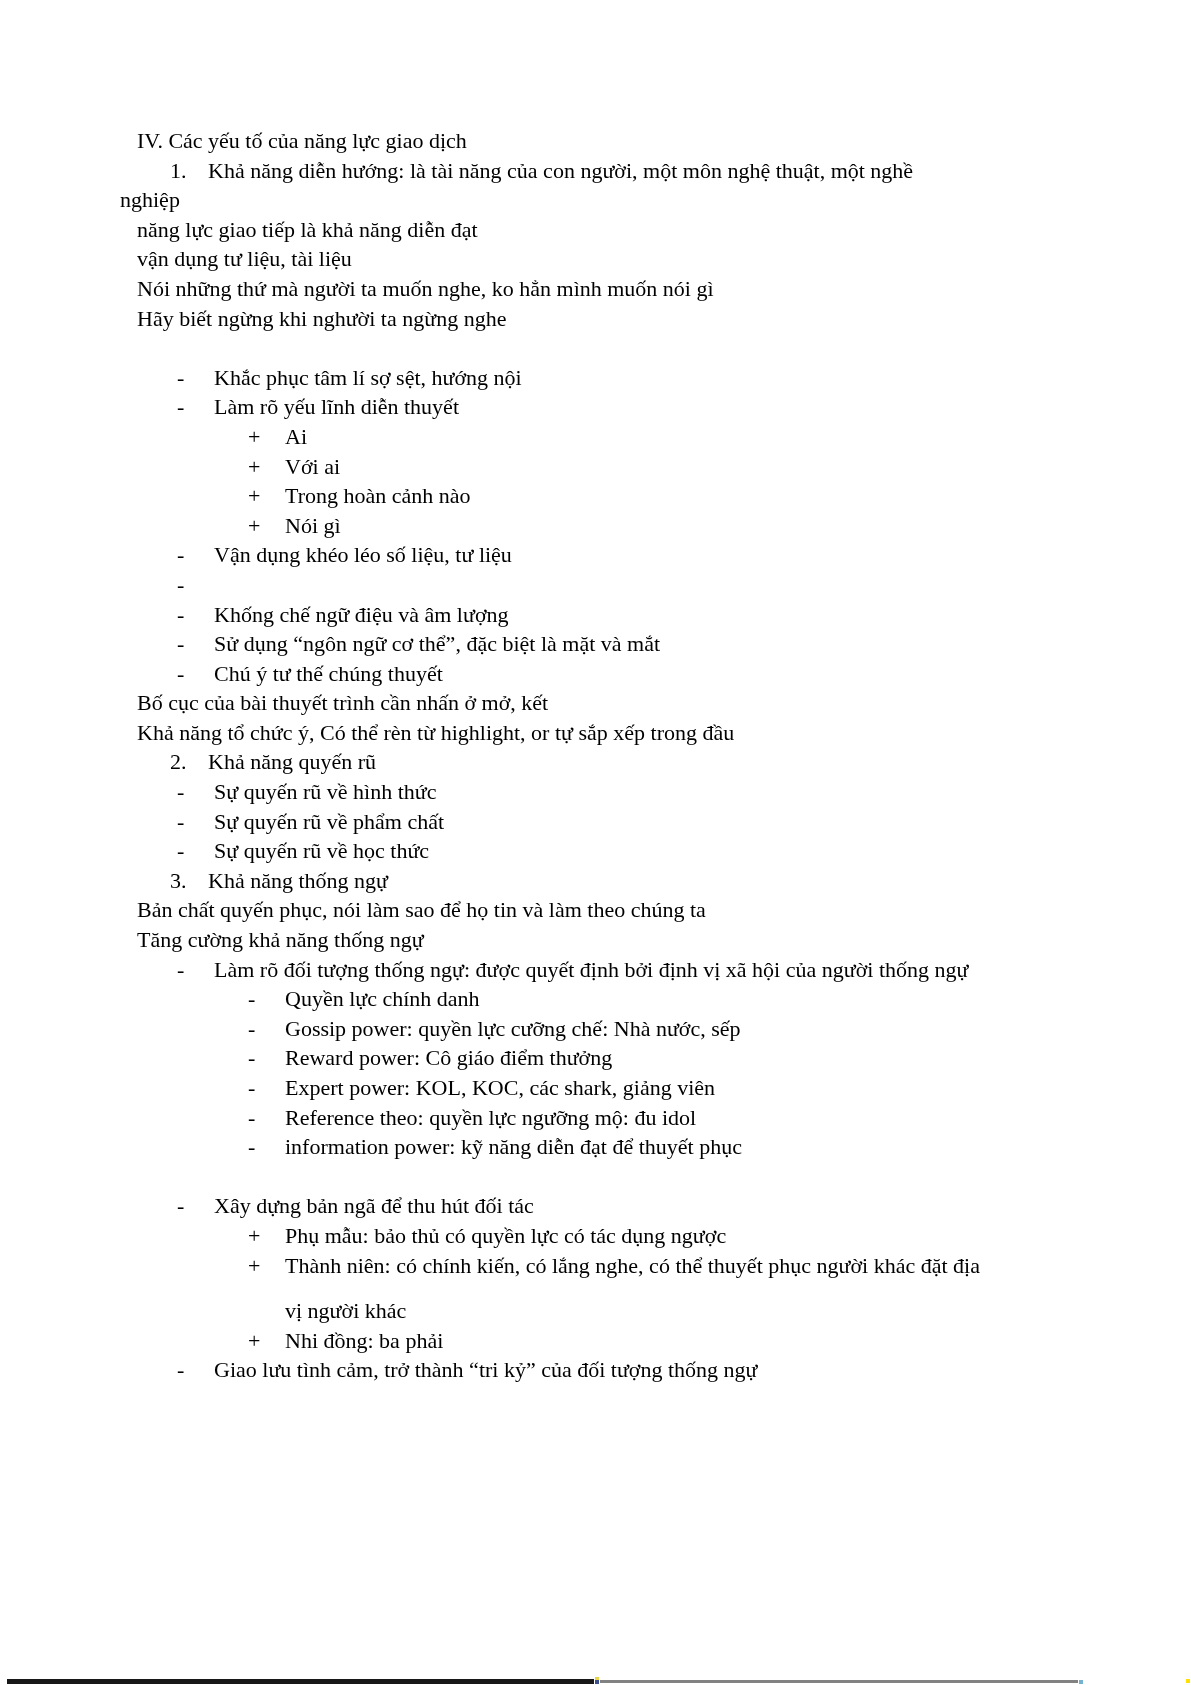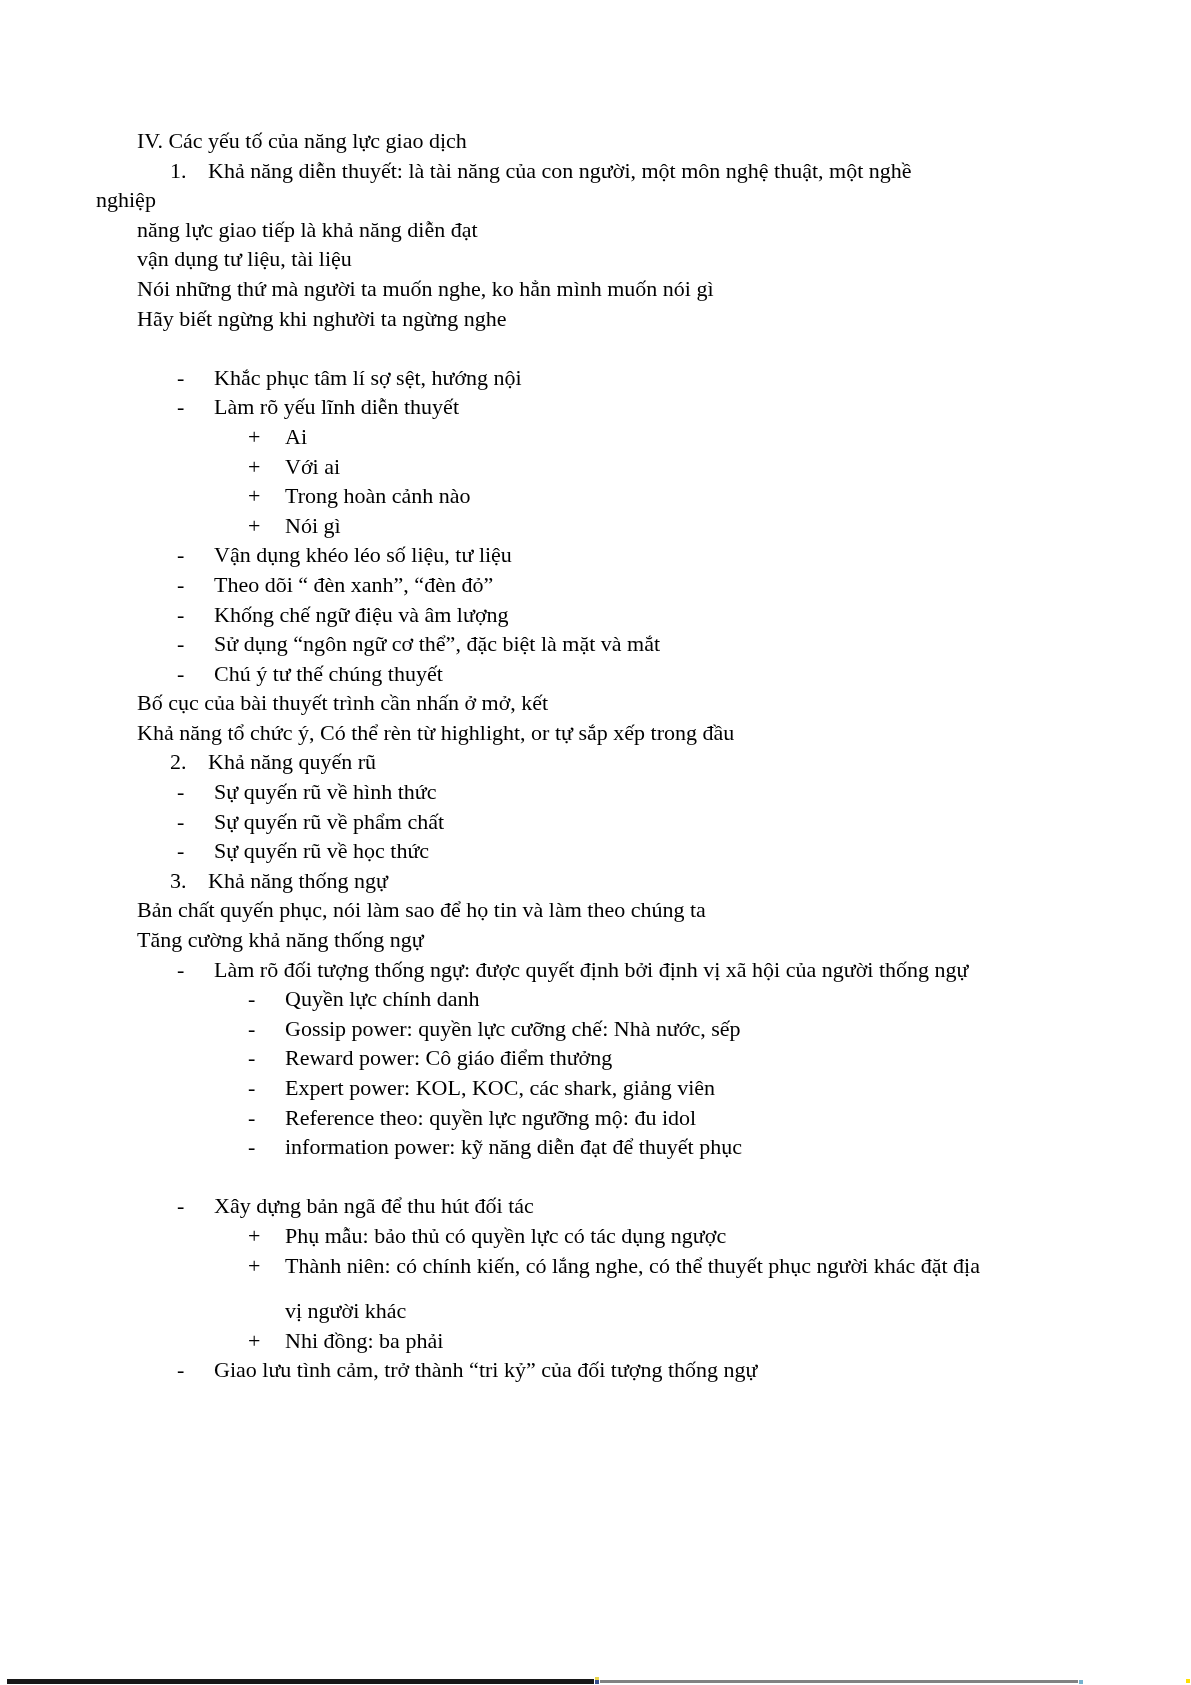--- a/index.html
+++ b/index.html
@@ -36,54 +36,54 @@
   }
   .line .txt { display: inline-block; }
 
   .p     { padding-left: 137px; }
   .num   { padding-left: 170px; }
   .num .marker   { width: 38px; }
   .dash1 { padding-left: 177px; }
   .dash1 .marker { width: 37px; }
   .plus, .dash2  { padding-left: 248px; }
   .plus .marker, .dash2 .marker { width: 37px; }
-  .cont1 { padding-left: 96px; }
+  .cont1 { padding-left: 120px; }
   .cont2 { padding-left: 285px; margin-top: 16px; }
   .blank { }
 
   
   .bbar { position: absolute; }
   .bbar-black  { left: 7px;    top: 1679px; width: 587px; height: 5px; }
   .bbar-tick-y { left: 595px;  top: 1677px; width: 4px;  height: 3px; }
   .bbar-tick-b { left: 595px;  top: 1680px; width: 4px;  height: 4px; }
   .bbar-gray   { left: 600px;  top: 1680px; width: 478px; height: 3px; }
   .bbar-dot-b  { left: 1079px; top: 1680px; width: 4px;  height: 4px; }
   .bbar-dot-y  { left: 1186px; top: 1679px; width: 4px;  height: 4px; }
 </style>
 </head>
 <body>
 
 <div class="page">
   <div class="content">
       <div class="line p"><span class="txt">IV. Các yếu tố của năng lực giao dịch</span></div>
-      <div class="line num"><span class="marker">1.</span><span class="txt">Khả năng diễn thuyết: là tài năng của con người, một môn nghệ thuật, một nghề</span></div>
+      <div class="line num"><span class="marker">1.</span><span class="txt">Khả năng diễn hướng: là tài năng của con người, một môn nghệ thuật, một nghề</span></div>
       <div class="line cont1"><span class="txt">nghiệp</span></div>
       <div class="line p"><span class="txt">năng lực giao tiếp là khả năng diễn đạt</span></div>
       <div class="line p"><span class="txt">vận dụng tư liệu, tài liệu</span></div>
       <div class="line p"><span class="txt">Nói những thứ mà người ta muốn nghe, ko hẳn mình muốn nói gì</span></div>
       <div class="line p"><span class="txt">Hãy biết ngừng khi nghười ta ngừng nghe</span></div>
       <div class="line blank"></div>
       <div class="line dash1"><span class="marker">-</span><span class="txt">Khắc phục tâm lí sợ sệt, hướng nội</span></div>
       <div class="line dash1"><span class="marker">-</span><span class="txt">Làm rõ yếu lĩnh diễn thuyết</span></div>
       <div class="line plus"><span class="marker">+</span><span class="txt">Ai</span></div>
       <div class="line plus"><span class="marker">+</span><span class="txt">Với ai</span></div>
       <div class="line plus"><span class="marker">+</span><span class="txt">Trong hoàn cảnh nào</span></div>
       <div class="line plus"><span class="marker">+</span><span class="txt">Nói gì</span></div>
       <div class="line dash1"><span class="marker">-</span><span class="txt">Vận dụng khéo léo số liệu, tư liệu</span></div>
-      <div class="line dash1"><span class="marker">-</span><span class="txt">Theo dõi “ đèn xanh”, “đèn đỏ”</span></div>
+      <div class="line dash1"><span class="marker">-</span></div>
       <div class="line dash1"><span class="marker">-</span><span class="txt">Khống chế ngữ điệu và âm lượng</span></div>
       <div class="line dash1"><span class="marker">-</span><span class="txt">Sử dụng “ngôn ngữ cơ thể”, đặc biệt là mặt và mắt</span></div>
       <div class="line dash1"><span class="marker">-</span><span class="txt">Chú ý tư thế chúng thuyết</span></div>
       <div class="line p"><span class="txt">Bố cục của bài thuyết trình cần nhấn ở mở, kết</span></div>
       <div class="line p"><span class="txt">Khả năng tổ chức ý, Có thể rèn từ highlight, or tự sắp xếp trong đầu</span></div>
       <div class="line num"><span class="marker">2.</span><span class="txt">Khả năng quyến rũ</span></div>
       <div class="line dash1"><span class="marker">-</span><span class="txt">Sự quyến rũ về hình thức</span></div>
       <div class="line dash1"><span class="marker">-</span><span class="txt">Sự quyến rũ về phẩm chất</span></div>
       <div class="line dash1"><span class="marker">-</span><span class="txt">Sự quyến rũ về học thức</span></div>
       <div class="line num"><span class="marker">3.</span><span class="txt">Khả năng thống ngự</span></div>

